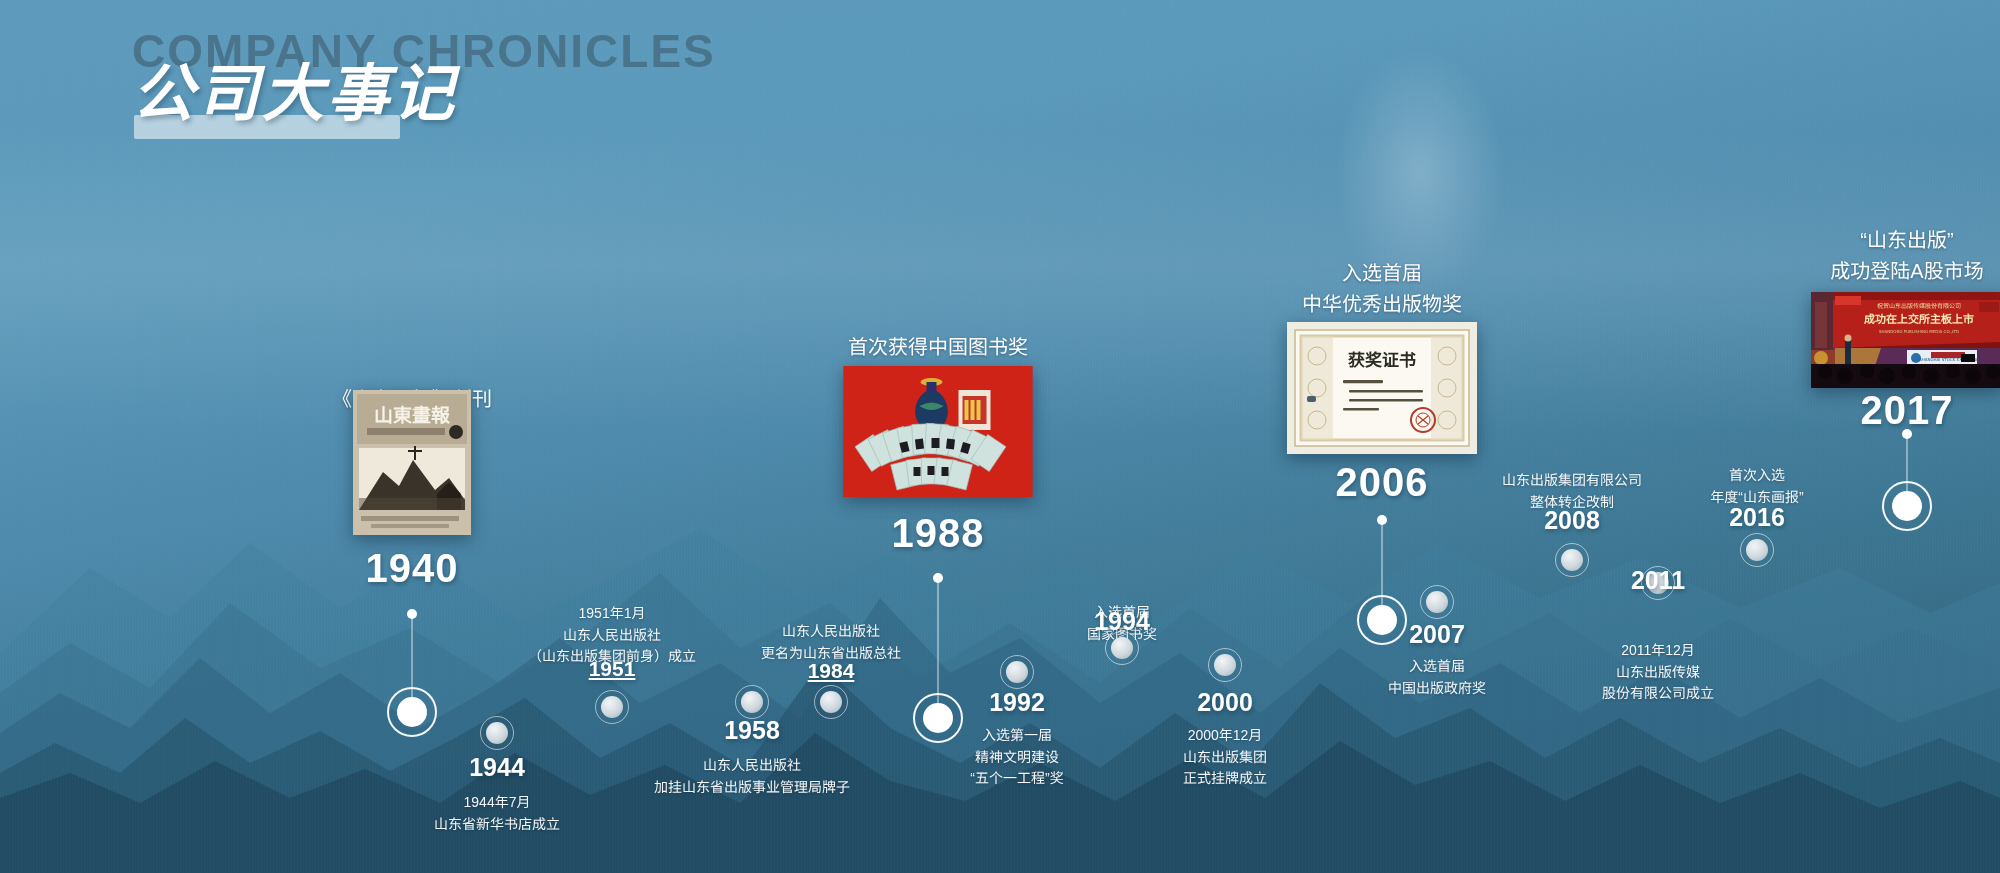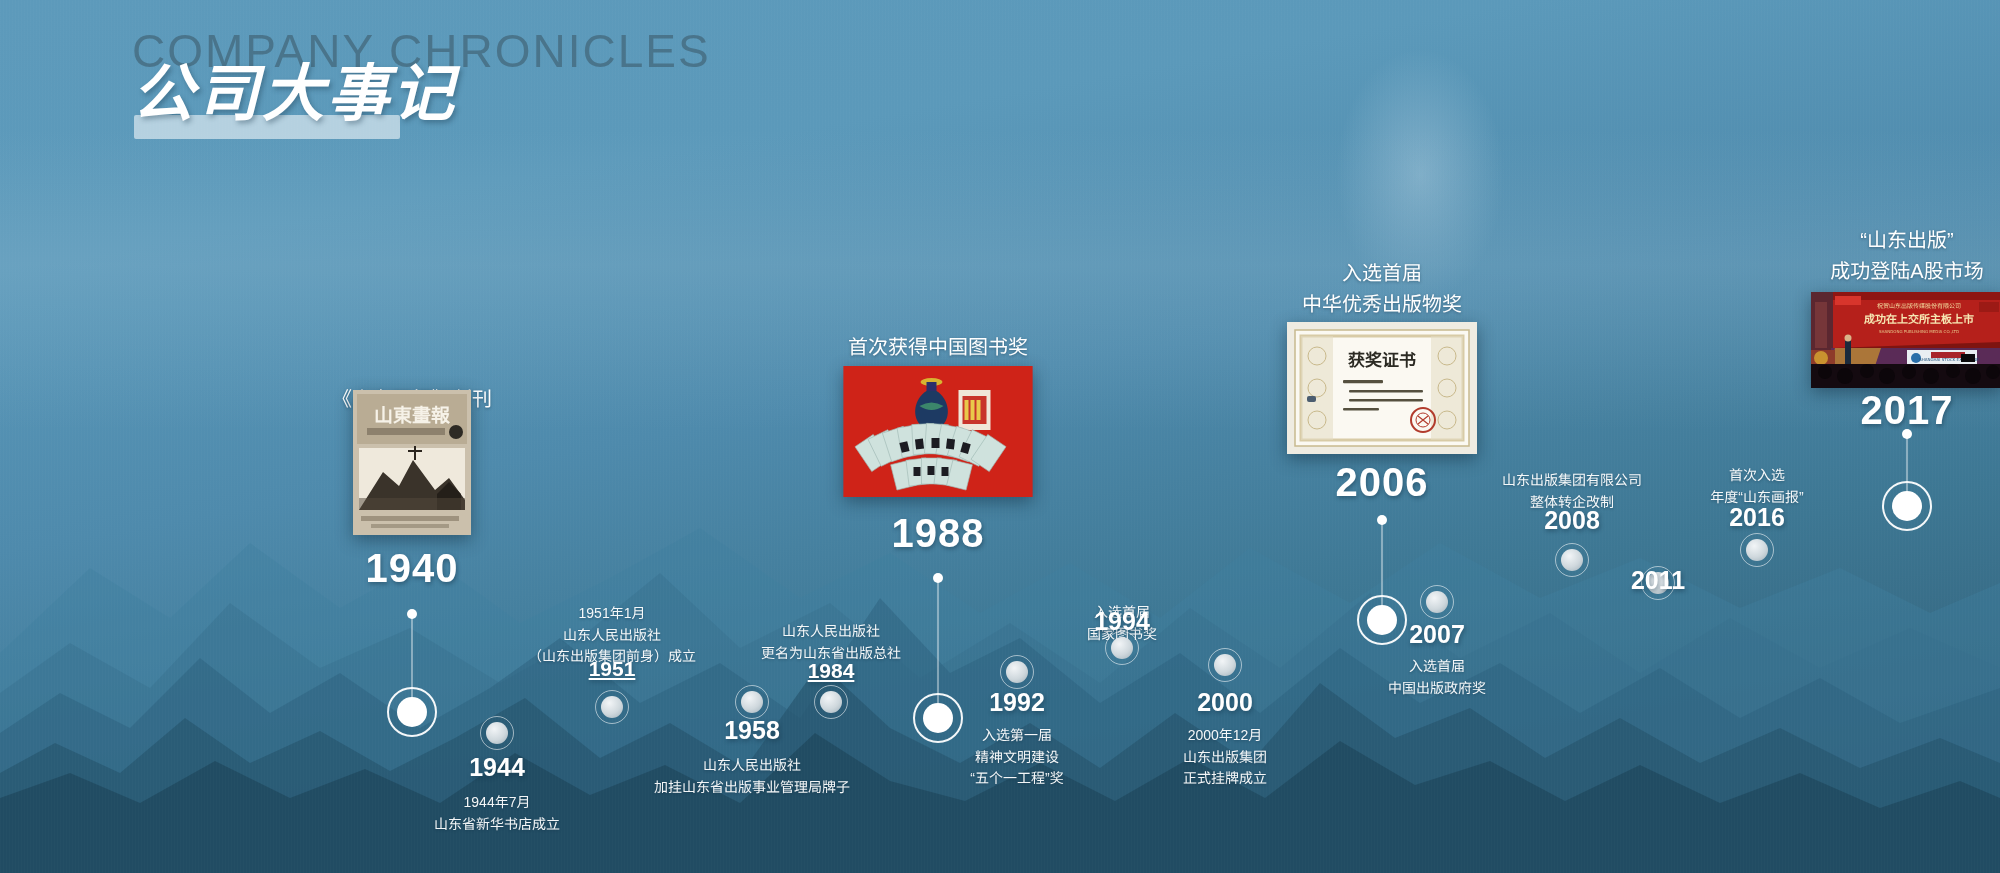--- a/index.html
+++ b/index.html
@@ -33,21 +33,21 @@
   .grain {
     position:absolute; inset:0;
     background-image:repeating-linear-gradient(90deg, rgba(255,255,255,0.014) 0 1px, rgba(0,0,0,0) 1px 3px);
     pointer-events:none;
   }
 
   
   #header { position:absolute; left:132px; top:28px; }
   #header .en {
     font-size:46px; letter-spacing:2px; color:#3e5e6f; opacity:.62;
-    font-weight:400; white-space:nowrap; line-height:1;
+    font-weight:700; white-space:nowrap; line-height:1;
   }
   #header .cn-wrap { position:relative; margin-top:-14px; }
   #header .bar {
     position:absolute; left:2px; top:55px; width:266px; height:24px;
     background:rgba(255,255,255,0.55); border-radius:2px;
   }
   #header .cn {
     position:relative;
     font-size:62px; font-weight:bold; font-style:italic; color:#ffffff;
     letter-spacing:3px; line-height:1.1; white-space:nowrap;
@@ -347,20 +347,25 @@
       <div>山东出版集团有限公司</div>
       <div>整体转企改制</div>
     </div>
     <div class="year md" style="top:508px;">2008</div>
     <div class="marker small" style="top:560px;"></div>
   </div>
 
   <div class="node" style="left:1528px; top:0; width:260px; height:873px;">
     <div class="marker small" style="top:583px;"></div>
     <div class="year md" style="top:568px;">2011</div>
+    <div class="caption tiny" style="top:640px;">
+      <div>2011年12月</div>
+      <div>山东出版传媒</div>
+      <div>股份有限公司成立</div>
+    </div>
   </div>
 
   <div class="node" style="left:1637px; top:0; width:240px; height:873px;">
     <div class="caption tiny" style="top:465px;">
       <div>首次入选</div>
       <div>年度“山东画报”</div>
     </div>
     <div class="year md" style="top:505px;">2016</div>
     <div class="marker small" style="top:550px;"></div>
   </div>

